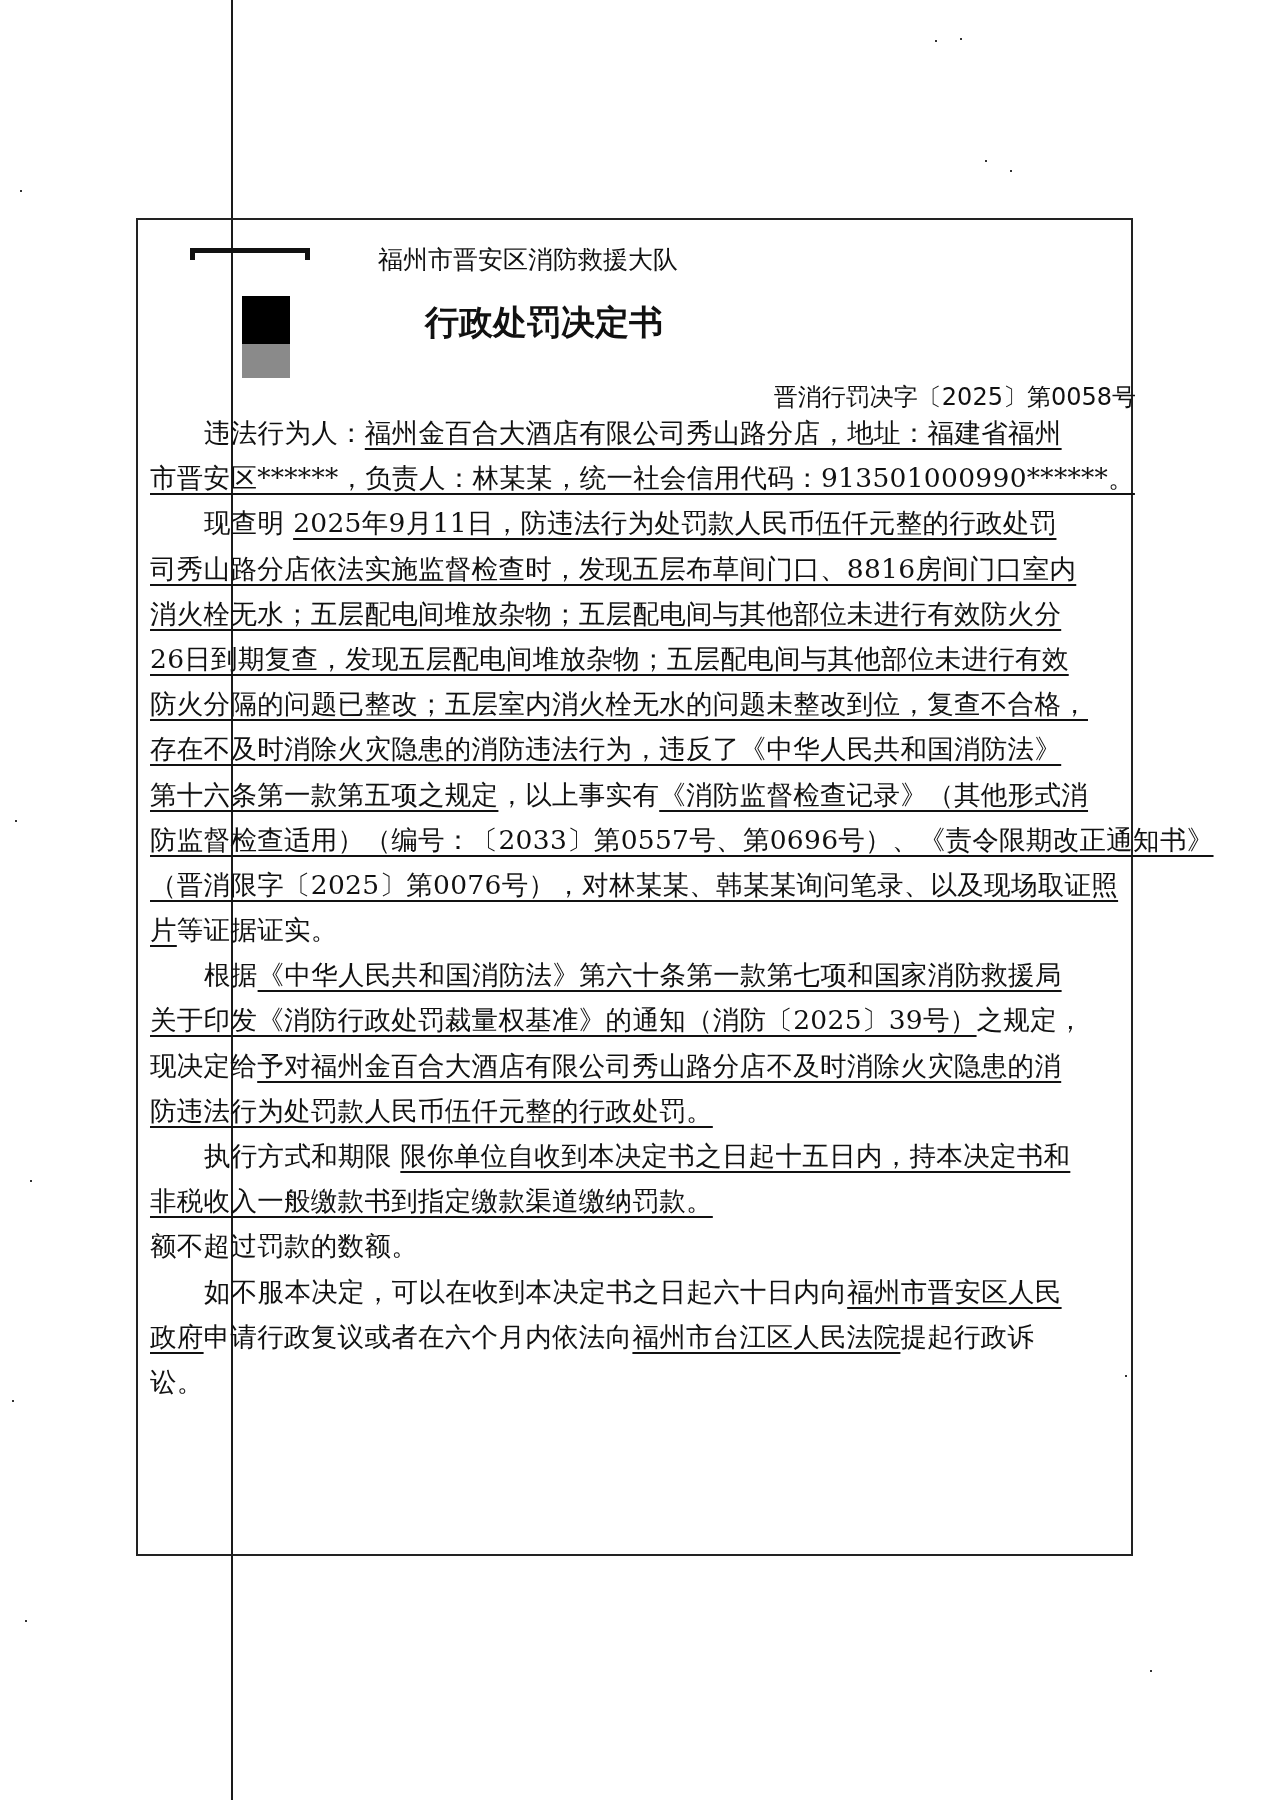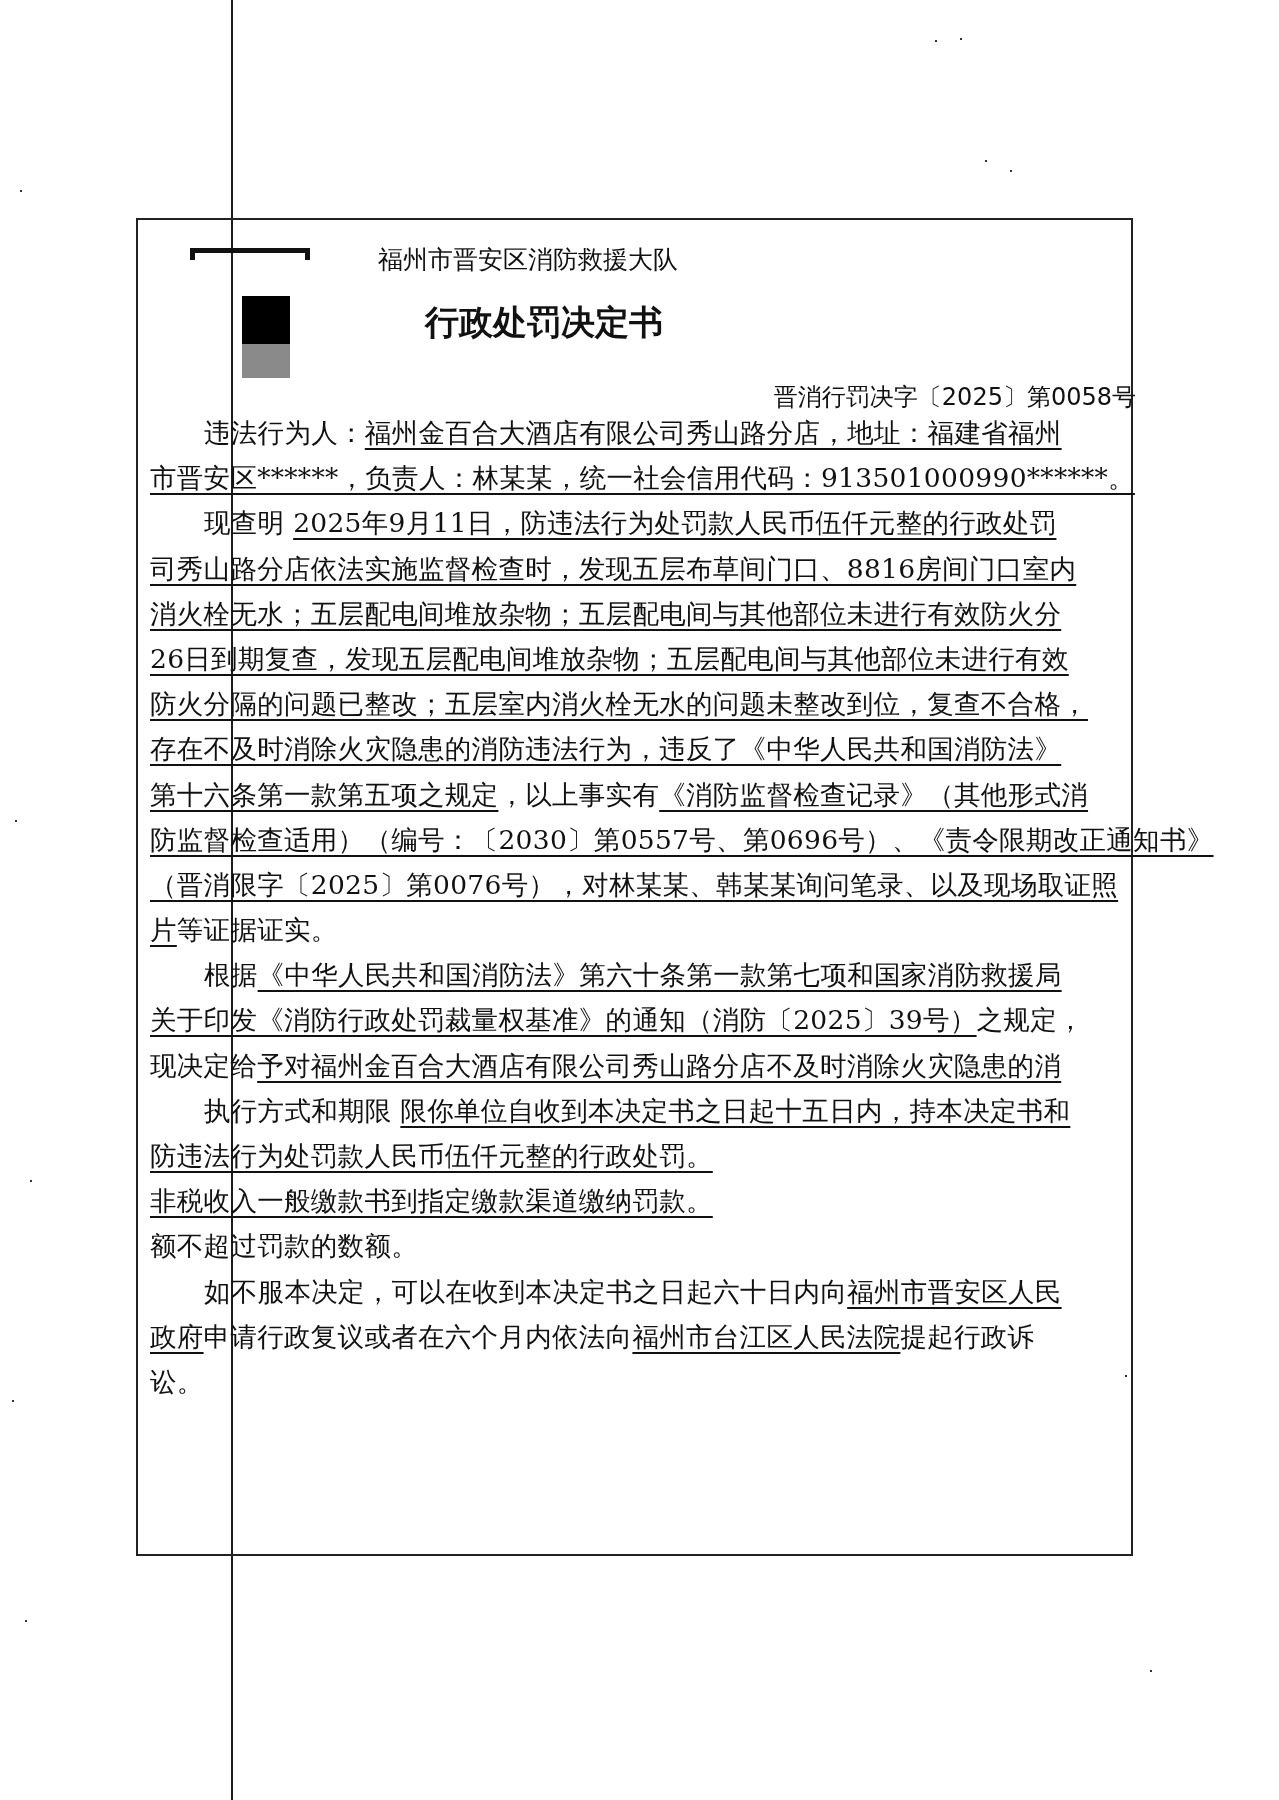--- a/index.html
+++ b/index.html
@@ -63,28 +63,28 @@
 <div class="body-lines" id="body-lines">
     <div class="line indent"><span>违法行为人：</span><span class="u">福州金百合大酒店有限公司秀山路分店，地址：福建省福州</span></div>
     <div class="line"><span class="u">市晋安区******，负责人：林某某，统一社会信用代码：913501000990******。</span></div>
     <div class="line indent"><span>现查明 </span><span class="u">2025年9月11日，防违法行为处罚款人民币伍仟元整的行政处罚</span></div>
     <div class="line"><span class="u">司秀山路分店依法实施监督检查时，发现五层布草间门口、8816房间门口室内</span></div>
     <div class="line"><span class="u">消火栓无水；五层配电间堆放杂物；五层配电间与其他部位未进行有效防火分</span></div>
     <div class="line"><span class="u">26日到期复查，发现五层配电间堆放杂物；五层配电间与其他部位未进行有效</span></div>
     <div class="line"><span class="u">防火分隔的问题已整改；五层室内消火栓无水的问题未整改到位，复查不合格，</span></div>
     <div class="line"><span class="u">存在不及时消除火灾隐患的消防违法行为，违反了《中华人民共和国消防法》</span></div>
     <div class="line"><span class="u">第十六条第一款第五项之规定</span><span>，以上事实有</span><span class="u">《消防监督检查记录》（其他形式消</span></div>
-    <div class="line"><span class="u">防监督检查适用）（编号：〔2030〕第0557号、第0696号）、《责令限期改正通知书》</span></div>
+    <div class="line"><span class="u">防监督检查适用）（编号：〔2033〕第0557号、第0696号）、《责令限期改正通知书》</span></div>
     <div class="line"><span class="u">（晋消限字〔2025〕第0076号），对林某某、韩某某询问笔录、以及现场取证照</span></div>
     <div class="line"><span class="u">片</span><span>等证据证实。</span></div>
     <div class="line indent"><span>根据</span><span class="u">《中华人民共和国消防法》第六十条第一款第七项和国家消防救援局</span></div>
     <div class="line"><span class="u">关于印发《消防行政处罚裁量权基准》的通知（消防〔2025〕39号）</span><span>之规定，</span></div>
     <div class="line"><span>现决定给</span><span class="u">予对福州金百合大酒店有限公司秀山路分店不及时消除火灾隐患的消</span></div>
+    <div class="line"><span class="u">防违法行为处罚款人民币伍仟元整的行政处罚。</span></div>
     <div class="line indent"><span>执行方式和期限 </span><span class="u">限你单位自收到本决定书之日起十五日内，持本决定书和</span></div>
-    <div class="line"><span class="u">防违法行为处罚款人民币伍仟元整的行政处罚。</span></div>
     <div class="line"><span class="u">非税收入一般缴款书到指定缴款渠道缴纳罚款。</span></div>
     <div class="line"><span>额不超过罚款的数额。</span></div>
     <div class="line indent"><span>如不服本决定，可以在收到本决定书之日起六十日内向</span><span class="u">福州市晋安区人民</span></div>
     <div class="line"><span class="u">政府</span><span>申请行政复议或者在六个月内依法向</span><span class="u">福州市台江区人民法院</span><span>提起行政诉</span></div>
     <div class="line"><span>讼。</span></div>
   </div>
 
 <div class="specks">
   <span style="left:935px;top:40px"></span>
     <span style="left:960px;top:38px"></span>

